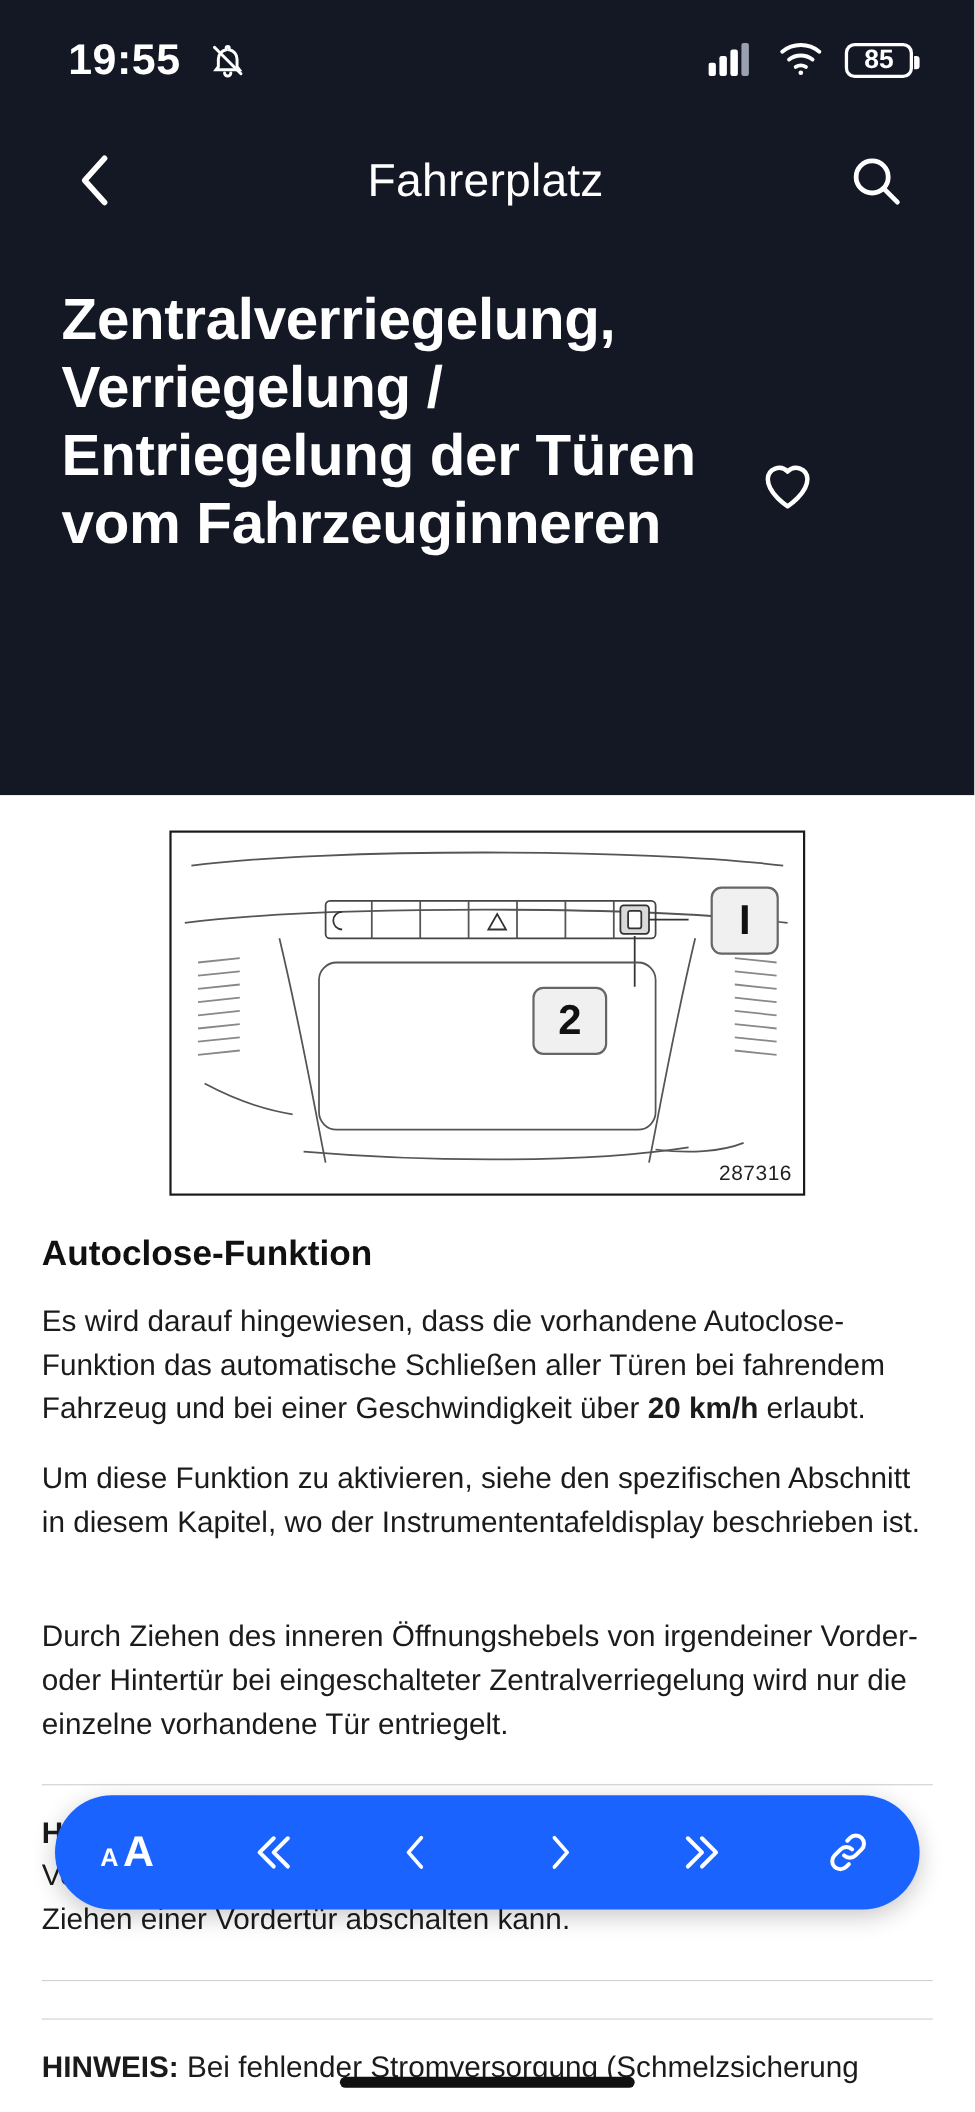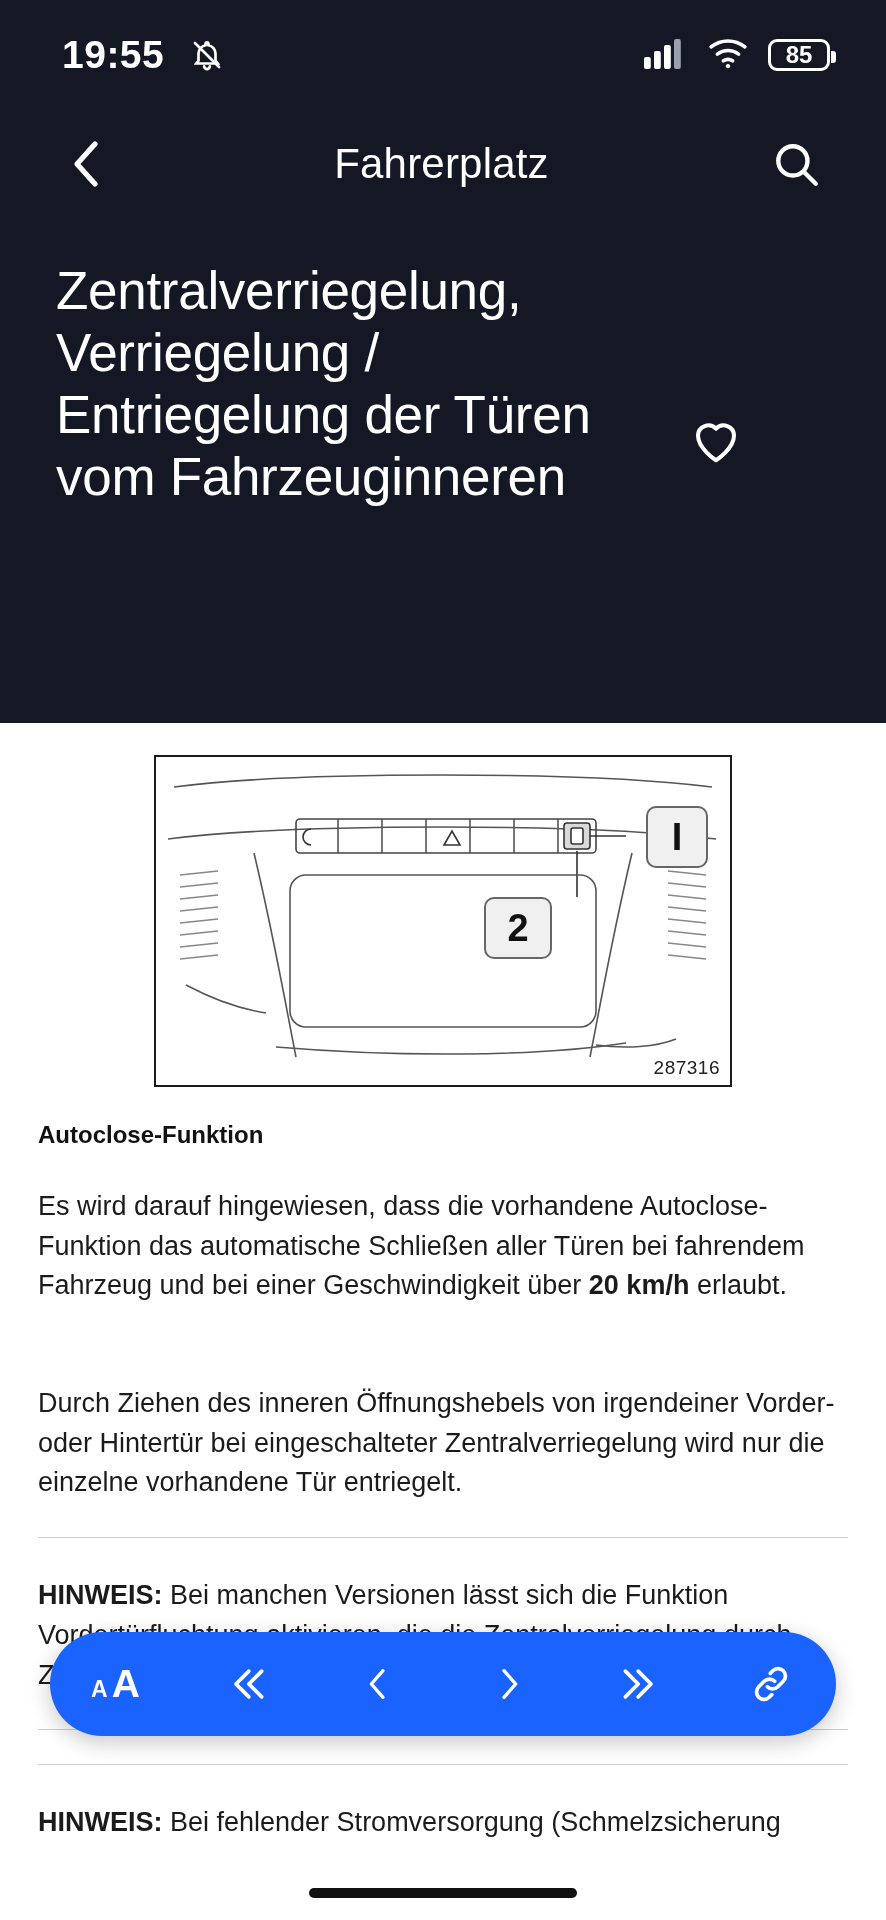--- a/index.html
+++ b/index.html
@@ -109,21 +109,21 @@
   
   .title-block {
     display: flex;
     align-items: flex-start;
     padding: 42px 40px 0 56px;
   }
   .doc-title {
     flex: 1;
     font-size: 53px;
     line-height: 1.17;
-    font-weight: 400;
+    font-weight: 700;
     color: #ffffff;
     letter-spacing: -0.3px;
     padding-right: 20px;
     max-width: 620px;
   }
   .fav-btn {
     width: 80px;
     height: 80px;
     display: flex;
     align-items: center;
@@ -182,29 +182,29 @@
     width: 68px;
     height: 62px;
     font-size: 38px;
   }
 
   .body-text {
     padding: 0 38px;
     color: #141414;
   }
   h3.sub {
-    font-size: 24px;
+    font-size: 32px;
     font-weight: 700;
     margin: 34px 0 16px 0;
     color: #111;
   }
   p.para {
     font-size: 27px;
     line-height: 1.47;
-    margin-top: 38px;
+    margin-top: 24px;
     color: #1b1b1b;
   }
   p.para b { font-weight: 700; }
   .rule {
     border: none;
     border-top: 1px solid #cfcfcf;
     margin: 34px 38px 0 38px;
   }
   .spacer-lg { height: 40px; }
 
@@ -380,20 +380,21 @@
         <div class="callout callout-2">2</div>
         <div class="fig-code">287316</div>
       </div>
     </div>
 
     <div class="body-text">
       <h3 class="sub">Autoclose-Funktion</h3>
 
       <p class="para"><span>Es wird darauf hingewiesen, dass die vorhandene Autoclose-Funktion das automatische Schließen aller Türen bei fahrendem Fahrzeug und bei einer Geschwindigkeit über </span><b>20 km/h</b><span> erlaubt.</span></p>
 
+      <p class="para">Um diese Funktion zu aktivieren, siehe den spezifischen Abschnitt in diesem Kapitel, wo der Instrumententafeldisplay beschrieben ist.</p>
 
       <div class="spacer-lg"></div>
 
       <p class="para">Durch Ziehen des inneren Öffnungshebels von irgendeiner Vorder- oder Hintertür bei eingeschalteter Zentralverriegelung wird nur die einzelne vorhandene Tür entriegelt.</p>
     </div>
 
     <hr class="rule">
 
     <div class="body-text">
       <p class="para"><b>HINWEIS:</b><span> Bei manchen Versionen lässt sich die Funktion Vordertürfluchtung aktivieren, die die Zentralverriegelung durch Ziehen einer Vordertür abschalten kann.</span></p>

